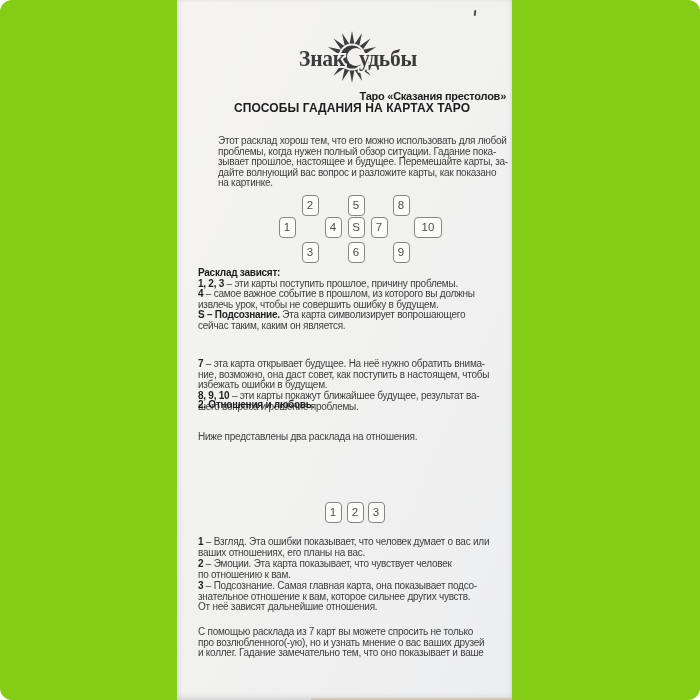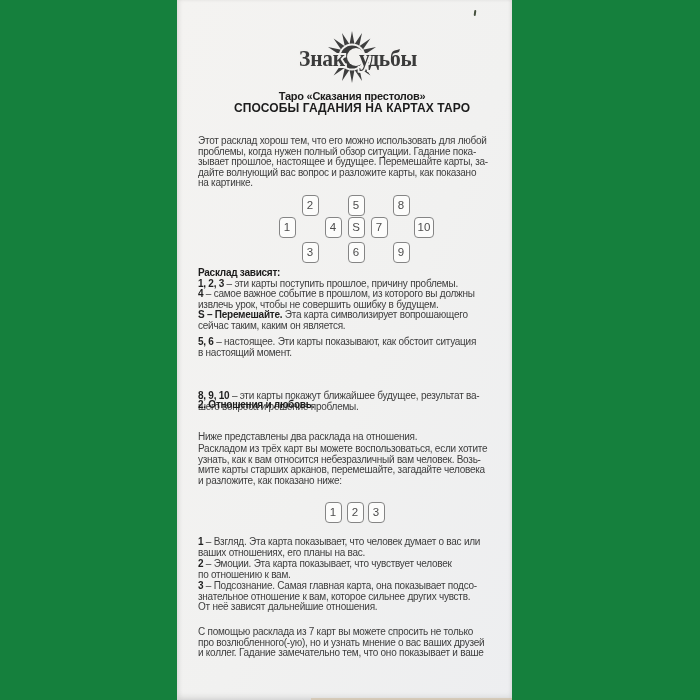--- a/index.html
+++ b/index.html
@@ -1,37 +1,37 @@
 <!DOCTYPE html>
 <html><head>
 <meta charset="utf-8">
 <style>
   html,body{margin:0;padding:0;background:#ffffff;}
-  .stage{position:relative;width:700px;height:700px;background:#15803d;overflow:hidden;
-         font-family:"Liberation Sans",sans-serif;}
+  .stage{position:relative;width:700px;height:700px;background:#84cc16;overflow:hidden;
+         font-family:"Liberation Sans",sans-serif;border-radius:12px;}
   .leaflet{position:absolute;left:177px;top:0;width:335px;height:700px;
            background:linear-gradient(115deg,#f4f3f1 0%,#f1f1f0 55%,#edeef0 100%);
            box-shadow:inset 3px 0 4px rgba(0,0,0,0.05),
                       inset -2px 0 3px rgba(0,0,0,0.04),
                       inset 0 -4px 5px rgba(0,0,0,0.07);}
   .leaflet::after{content:"";position:absolute;left:40%;right:0;bottom:0;height:2px;
            background:rgba(205,175,130,0.40);}
   .content{position:absolute;left:21px;top:0;width:308px;height:100%;
            color:#3e3e3e;font-size:10px;line-height:10.5px;letter-spacing:-0.25px;}
   .block{position:absolute;left:0;width:308px;}
   .lines{white-space:pre-line;}
   .center{text-align:center;}
   b,.bold{color:#1f1f1f;font-weight:bold;}
   .h{font-weight:bold;color:#1c1c1c;}
   .deck-title{font-size:11px;font-weight:bold;color:#1c1c1c;}
   .page-title{font-size:12px;font-weight:bold;color:#1c1c1c;letter-spacing:0.1px;}
   .card{position:absolute;width:17px;height:21px;box-sizing:border-box;
         border:1px solid #858585;border-radius:4px;background:#fcfcfb;
         color:#4c4c4c;font-size:11.5px;line-height:19px;text-align:center;letter-spacing:0;}
-  .card.wide{width:20px;}
+  .card.wide{width:28px;}
   .print-mark{position:absolute;width:2px;height:6px;background:#46513f;
         transform:rotate(7deg);border-radius:1px;}
   .logo{position:absolute;}
 </style>
 </head>
 <body>
 
 <div class="stage">
   <div class="leaflet">
     <div class="content">
@@ -40,24 +40,24 @@
 
       <svg class="logo" style="left:69px;top:26px;" width="170" height="64" viewBox="0 0 170 64">
         <path fill="#3f3f3f" d="M111,31 L97.8,33.5 L109,41 L95.8,38.2 L103.4,49.4 L92.2,41.8 L95,55 L87.5,43.8 L85,57 L82.5,43.8 L75,55 L77.8,41.8 L66.6,49.4 L74.2,38.2 L61,41 L72.2,33.5 L59,31 L72.2,28.5 L61,21 L74.2,23.8 L66.6,12.6 L77.8,20.2 L75,7 L82.5,18.2 L85,5 L87.5,18.2 L95,7 L92.2,20.2 L103.4,12.6 L95.8,23.8 L109,21 L97.8,28.5 Z"></path>
         <circle cx="85" cy="31" r="13.5" fill="#f2f1ef"></circle>
         <circle cx="85" cy="31" r="11.5" fill="#3b3b3b"></circle>
         <circle cx="89" cy="31" r="9" fill="#f2f1ef"></circle>
         <text x="78" y="40" text-anchor="end" textLength="46" lengthAdjust="spacingAndGlyphs" font-family="Liberation Serif, serif" font-weight="bold" font-size="24" paint-order="stroke" stroke="#f2f1ef" stroke-width="4" fill="#3b3b3b">Знак</text>
         <text x="92" y="40" text-anchor="start" textLength="58" lengthAdjust="spacingAndGlyphs" font-family="Liberation Serif, serif" font-weight="bold" font-size="24" paint-order="stroke" stroke="#f2f1ef" stroke-width="4" fill="#3b3b3b">удьбы</text>
       </svg>
 
-      <div class="block center deck-title" style="top:91px;">Таро «Сказания престолов»</div>
+      <div class="block center deck-title" style="top:91px;text-align:right;">Таро «Сказания престолов»</div>
       <div class="block center page-title" style="top:103px;">СПОСОБЫ ГАДАНИЯ НА КАРТАХ ТАРО</div>
 
-      <div class="block lines" style="top:136px;">Этот расклад хорош тем, что его можно использовать для любой
+      <div class="block lines" style="top:136px;margin-left:20px;">Этот расклад хорош тем, что его можно использовать для любой
 проблемы, когда нужен полный обзор ситуации. Гадание пока-
 зывает прошлое, настоящее и будущее. Перемешайте карты, за-
 дайте волнующий вас вопрос и разложите карты, как показано
 на картинке.</div>
 
       <div>
         <div class="card" style="left:103.5px;top:195px;">2</div>
         <div class="card" style="left:149.5px;top:195px;">5</div>
         <div class="card" style="left:194.5px;top:195px;">8</div>
         <div class="card" style="left:80.5px;top:217px;">1</div>
@@ -68,41 +68,38 @@
         <div class="card" style="left:103.5px;top:242px;">3</div>
         <div class="card" style="left:149.5px;top:242px;">6</div>
         <div class="card" style="left:194.5px;top:242px;">9</div>
       </div>
 
       <div class="block h" style="top:268px;">Расклад зависят:</div>
 
       <div class="block lines" style="top:279px;"><b>1, 2, 3</b><span> – эти карты поступить прошлое, причину проблемы.</span></div>
       <div class="block lines" style="top:289px;"><b>4</b><span> – самое важное событие в прошлом, из которого вы должны
 извлечь урок, чтобы не совершить ошибку в будущем.</span></div>
-      <div class="block lines" style="top:310px;"><b>S – Перемешайте.</b><span> Эта карта символизирует вопрошающего
+      <div class="block lines" style="top:310px;"><b>S – Подсознание.</b><span> Эта карта символизирует вопрошающего
 сейчас таким, каким он является.</span></div>
-      <div class="block lines" style="top:337px;"><b>5, 6</b><span> – настоящее. Эти карты показывают, как обстоит ситуация
-в настоящий момент.</span></div>
+      <div class="block lines" style="top:359px;"><b>7</b><span> – эта карта открывает будущее. На неё нужно обратить внима-
+ние, возможно, она даст совет, как поступить в настоящем, чтобы
+избежать ошибки в будущем.</span></div>
       <div class="block lines" style="top:391px;"><b>8, 9, 10</b><span> – эти карты покажут ближайшее будущее, результат ва-
 шего вопроса и решение проблемы.</span></div>
 
       <div class="block h" style="top:400px;">2. Отношения и любовь.</div>
       <div class="block" style="top:432px;">Ниже представлены два расклада на отношения.</div>
-      <div class="block lines" style="top:444px;">Раскладом из трёх карт вы можете воспользоваться, если хотите
-узнать, как к вам относится небезразличный вам человек. Возь-
-мите карты старших арканов, перемешайте, загадайте человека
-и разложите, как показано ниже:</div>
 
       <div>
         <div class="card" style="left:126.5px;top:502px;">1</div>
         <div class="card" style="left:148.5px;top:502px;">2</div>
         <div class="card" style="left:169.5px;top:502px;">3</div>
       </div>
 
-      <div class="block lines" style="top:537px;"><b>1</b><span> – Взгляд. Эта карта показывает, что человек думает о вас или
+      <div class="block lines" style="top:537px;"><b>1</b><span> – Взгляд. Эта ошибки показывает, что человек думает о вас или
 ваших отношениях, его планы на вас.</span></div>
       <div class="block lines" style="top:559px;"><b>2</b><span> – Эмоции. Эта карта показывает, что чувствует человек
 по отношению к вам.</span></div>
       <div class="block lines" style="top:581px;"><b>3</b><span> – Подсознание. Самая главная карта, она показывает подсо-
 знательное отношение к вам, которое сильнее других чувств.
 От неё зависят дальнейшие отношения.</span></div>
 
       <div class="block lines" style="top:627px;">С помощью расклада из 7 карт вы можете спросить не только
 про возлюбленного(-ую), но и узнать мнение о вас ваших друзей
 и коллег. Гадание замечательно тем, что оно показывает и ваше</div>

